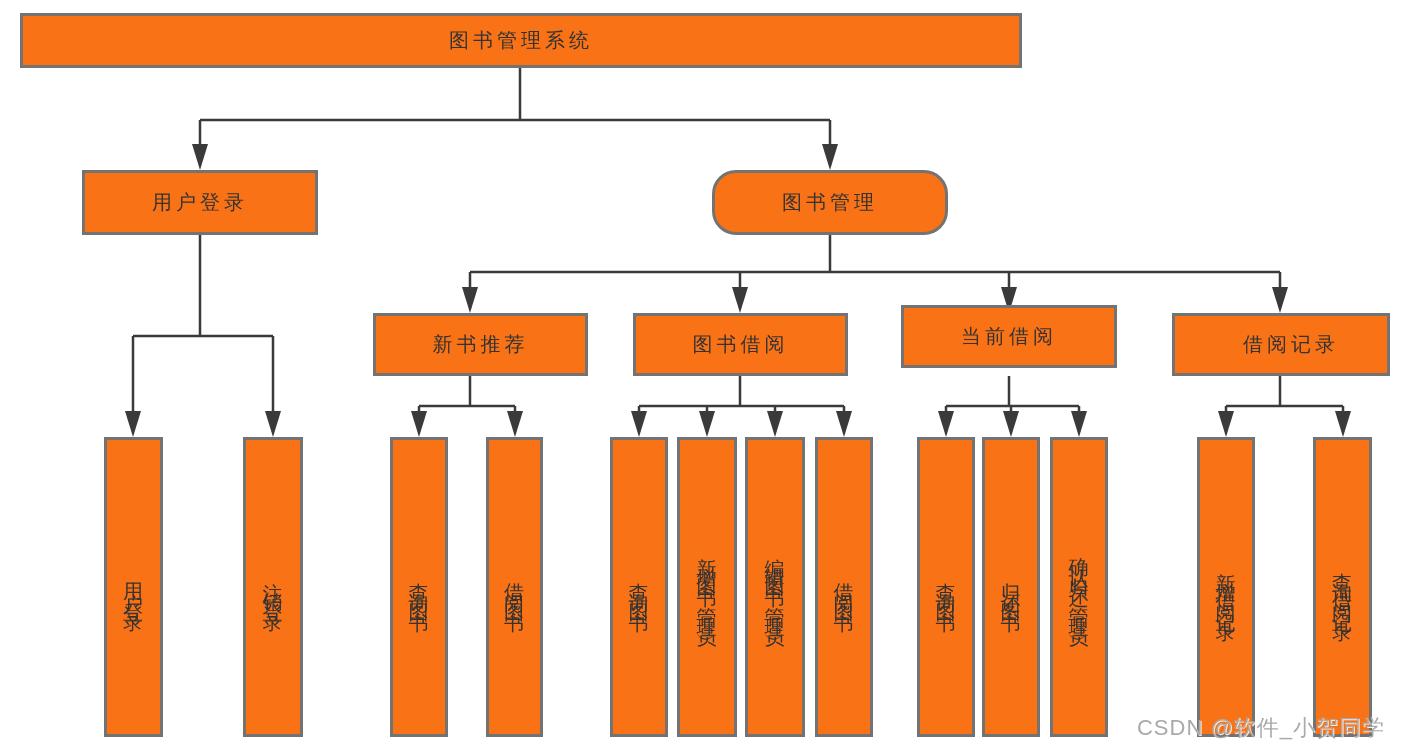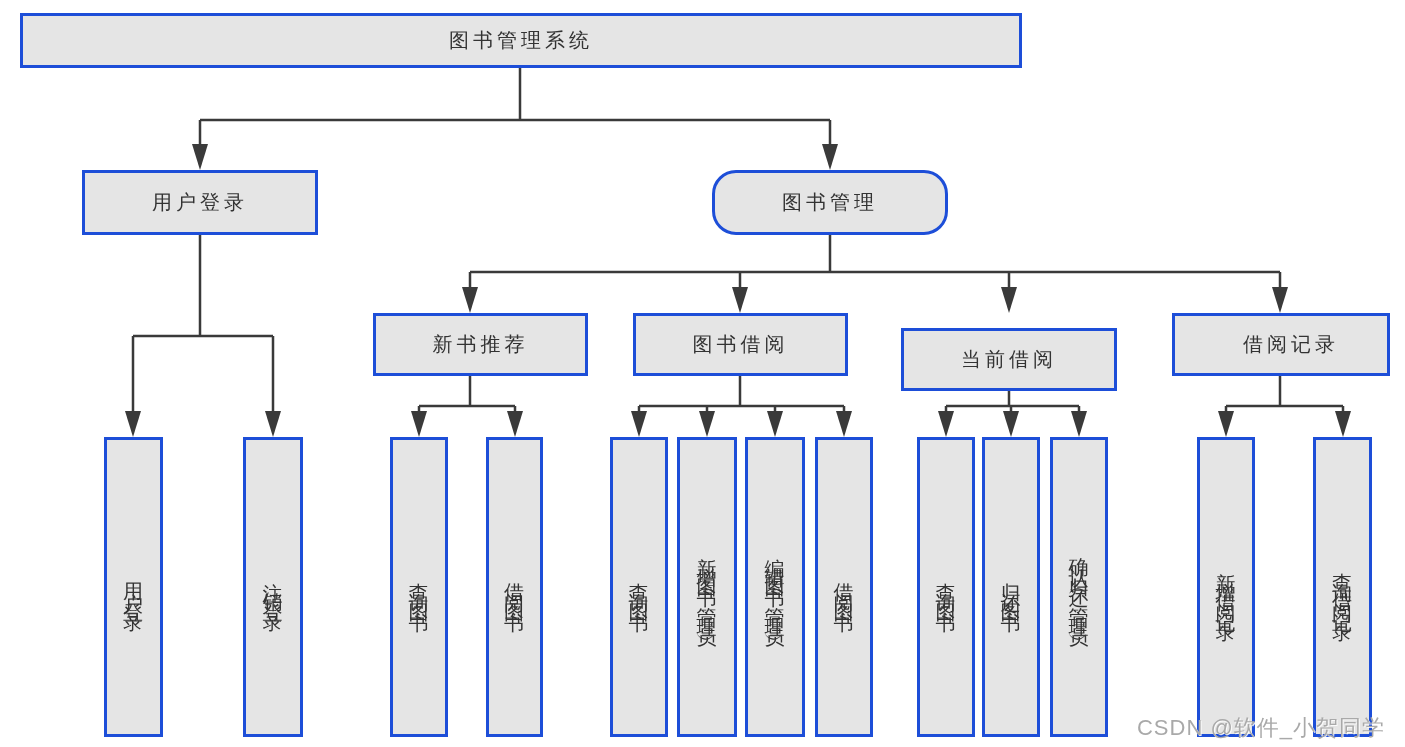--- a/index.html
+++ b/index.html
@@ -15,22 +15,22 @@
     position: absolute;
     left: 0; top: 0;
     width: 1405px; height: 747px;
     pointer-events: none;
   }
   .connector-layer path { stroke: #3a3a3a; stroke-width: 2.5; fill: none; }
   .connector-layer polygon { fill: #3a3a3a; stroke: none; }
   .hbox, .vbox {
     position: absolute;
     box-sizing: border-box;
-    border: 3px solid #1d4ed8;
-    background: #e5e5e5;
+    border: 3px solid #737373;
+    background: #f97316;
     color: #333333;
     display: flex;
     align-items: center;
     justify-content: center;
   }
   .hbox {
     font-size: 20px;
     letter-spacing: 4px;
     white-space: nowrap;
   }
@@ -101,21 +101,21 @@
     </g>
   </svg>
 
   <div class="hbox" style="left:20px;top:13px;width:1002px;height:55px;">图书管理系统</div>
 
   <div class="hbox" style="left:82px;top:170px;width:236px;height:65px;">用户登录</div>
   <div class="hbox" style="left:712px;top:170px;width:236px;height:65px;border-radius:24px;">图书管理</div>
 
   <div class="hbox" style="left:373px;top:313px;width:215px;height:63px;">新书推荐</div>
   <div class="hbox" style="left:633px;top:313px;width:215px;height:63px;">图书借阅</div>
-  <div class="hbox" style="left:901px;top:328px;width:216px;height:63px;">当前借阅</div>
+  <div class="hbox" style="left:901px;top:305px;width:216px;height:63px;">当前借阅</div>
   <div class="hbox" style="left:1172px;top:313px;width:218px;height:63px;padding-left:20px;">借阅记录</div>
 
   <div class="vbox" style="left:104px;top:437px;width:59px;height:300px;">
     <span>用户登录</span>
   </div>
   <div class="vbox" style="left:243px;top:437px;width:60px;height:300px;">
     <span>注销登录</span>
   </div>
 
   <div class="vbox" style="left:390px;top:437px;width:58px;height:300px;">

